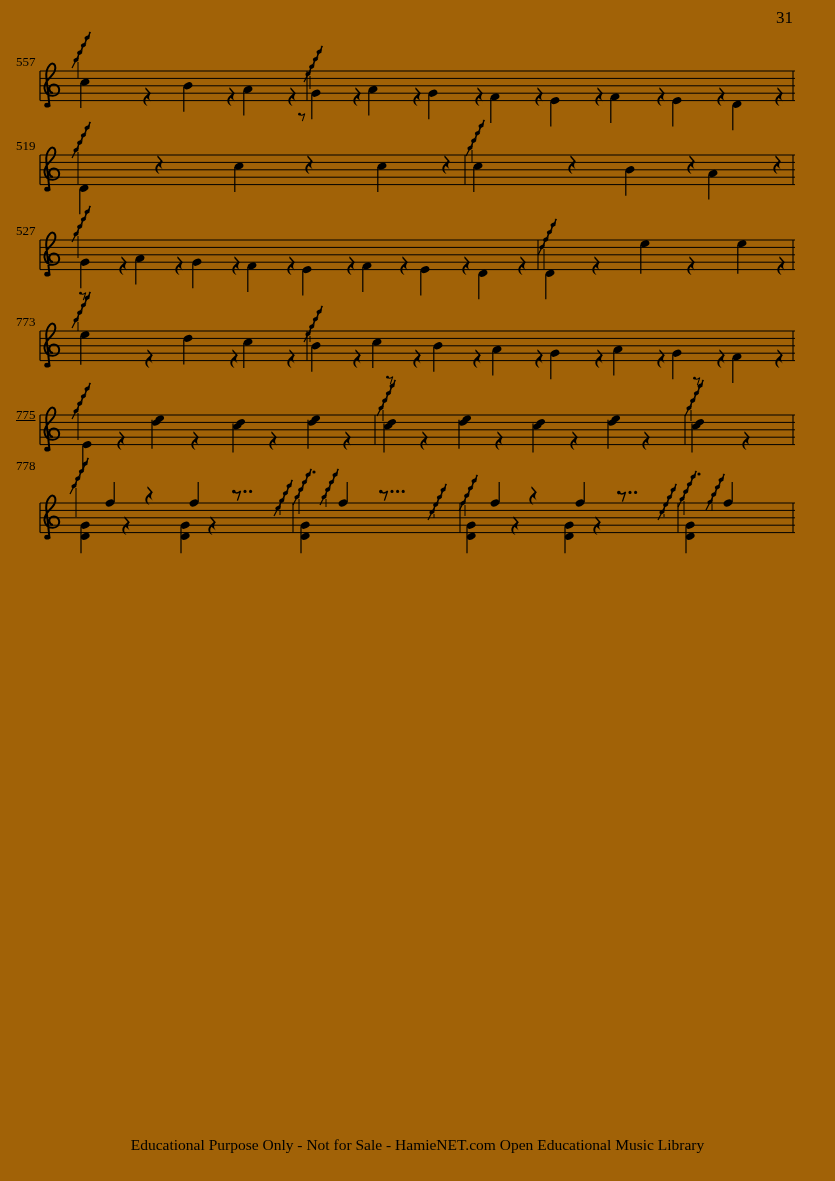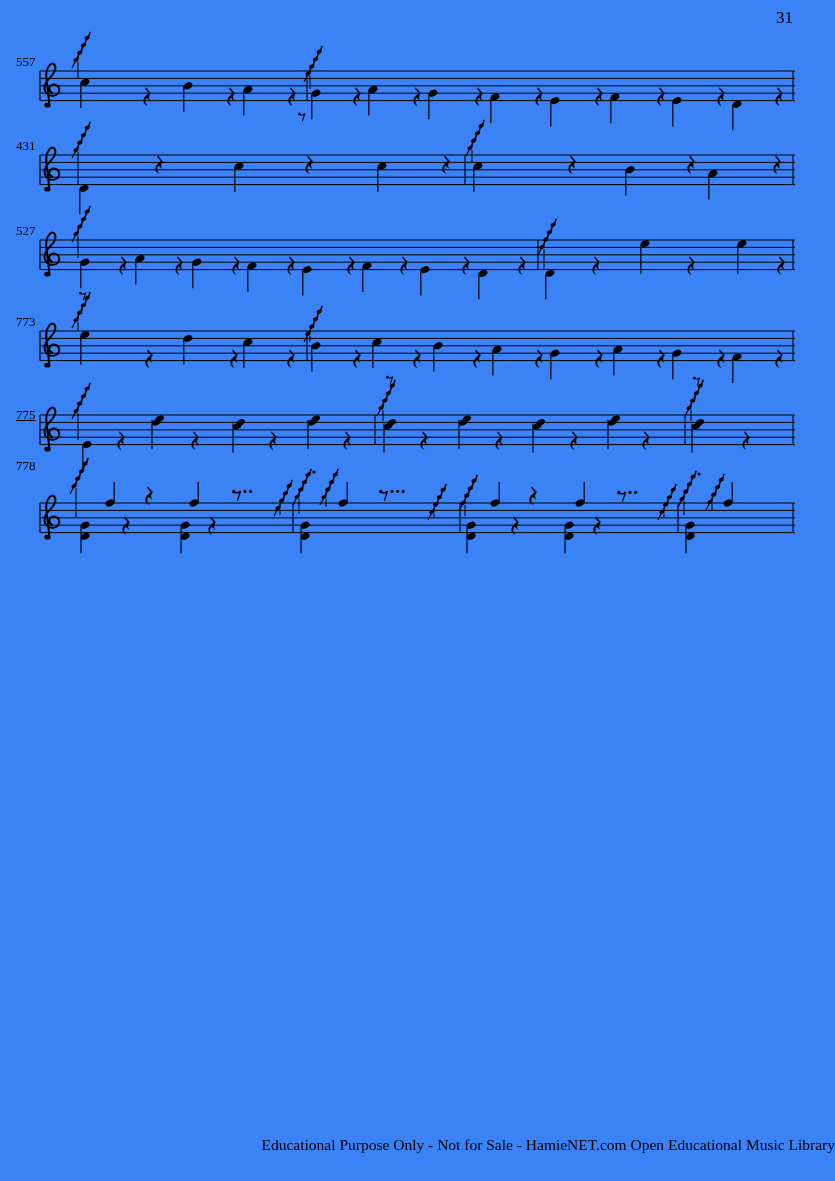--- a/index.html
+++ b/index.html
@@ -1,19 +1,19 @@
 <!DOCTYPE html>
 <html><head>
 <meta charset="utf-8">
 <style>
   html,body{margin:0;padding:0;background:#888;}
-  .page{position:relative;width:835px;height:1181px;background:#3b82f6;margin:0 auto;
+  .page{position:relative;width:835px;height:1181px;background:#a16207;margin:0 auto;
         font-family:"Liberation Serif", serif;color:#000;overflow:hidden;}
   #page-number{position:absolute;top:8px;right:42px;font-size:17px;}
-  #footer-text{position:absolute;top:1136px;left:0;width:100%;text-align:right;font-size:15.5px;}
+  #footer-text{position:absolute;top:1136px;left:0;width:100%;text-align:center;font-size:15.5px;}
   .mnum{position:absolute;left:16px;font-size:13px;}
   svg{position:absolute;left:0;top:0;}
 </style>
 </head>
 <body>
 
 <div class="page">
   <div id="page-number">31</div>
   <svg id="score" width="835" height="1181" viewBox="0 0 835 1181" xmlns="http://www.w3.org/2000/svg">
       <line x1="40" y1="71" x2="795" y2="71" stroke="#000" stroke-width="1"></line>
@@ -486,20 +486,20 @@
       <ellipse cx="717.4" cy="487.2" rx="2.7" ry="2" fill="#000" transform="rotate(-25 717.4 487.2)"></ellipse>
       <line x1="719.6999999999999" y1="486.2" x2="719.6999999999999" y2="481.2" stroke="#000" stroke-width="0.9"></line>
       <ellipse cx="721.1" cy="479.8" rx="2.7" ry="2" fill="#000" transform="rotate(-25 721.1 479.8)"></ellipse>
       <line x1="723.4" y1="478.8" x2="723.4" y2="473.8" stroke="#000" stroke-width="0.9"></line>
       <ellipse cx="728" cy="503" rx="4.6" ry="3.2" fill="#000" transform="rotate(-25 728 503)"></ellipse>
       <line x1="732.2" y1="502" x2="732.2" y2="482" stroke="#000" stroke-width="1.2"></line>
       <line x1="793" y1="503" x2="793" y2="532.6" stroke="#000" stroke-width="1.1"></line>
     </svg>
   <div id="labels">
       <div class="mnum" style="top: 54px;">557</div>
-      <div class="mnum" style="top: 138px;">431</div>
+      <div class="mnum" style="top: 138px;">519</div>
       <div class="mnum" style="top: 223px;">527</div>
       <div class="mnum" style="top: 314px;">773</div>
       <div class="mnum" style="top: 407px; text-decoration: underline;">775</div>
       <div class="mnum" style="top: 458px;">778</div>
     </div>
   <div id="footer-text">Educational Purpose Only - Not for Sale - HamieNET.com Open Educational Music Library</div>
 </div>
 
 </body></html>

